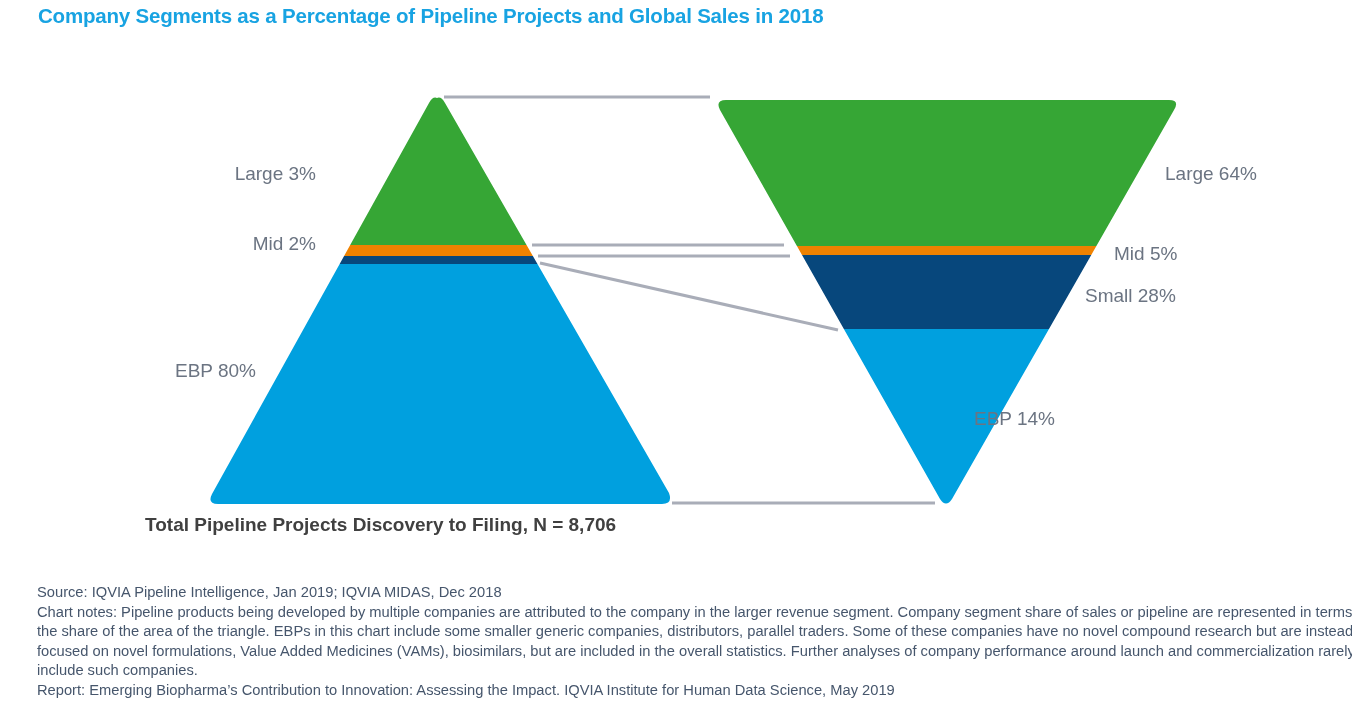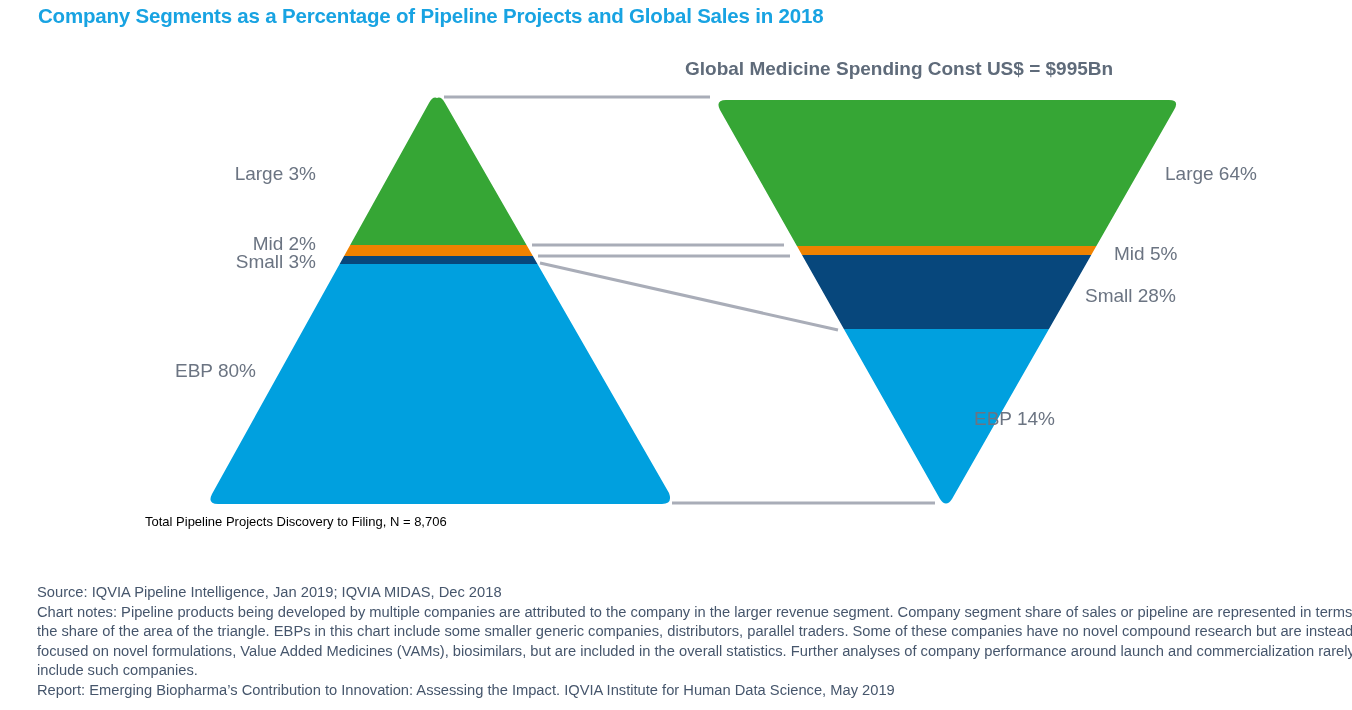--- a/index.html
+++ b/index.html
@@ -36,23 +36,23 @@
     top: 58px;
     font-size: 19px;
     font-weight: bold;
     color: #5f6b7a;
     white-space: nowrap;
   }
   #left-caption {
     position: absolute;
     left: 113px;
     top: 514px;
-    font-size: 13px;
-    font-weight: normal;
-    color: #000000;
+    font-size: 19px;
+    font-weight: bold;
+    color: #404040;
     white-space: nowrap;
   }
   .funnel-svg {
     position: absolute;
     left: 0;
     top: 0;
   }
   .seg-label {
     position: absolute;
     font-size: 19px;
@@ -85,21 +85,20 @@
   #footnotes .fn-line { white-space: normal; }
   #fn-notes { }
 </style>
 </head>
 <body>
 
 <div class="page">
 
   <div id="chart-title">Company Segments as a Percentage of Pipeline Projects and Global Sales in 2018</div>
 
-  <div id="right-header">Global Medicine Spending Const US$ = $995Bn</div>
 
   <svg class="funnel-svg" width="1352" height="560" viewBox="0 0 1352 560">
 
     <g stroke="#a9adb8" stroke-width="3" fill="none">
       <line x1="412" y1="97" x2="678" y2="97"></line>
       <line x1="500" y1="245" x2="752" y2="245"></line>
       <line x1="506" y1="256" x2="758" y2="256"></line>
       <line x1="508" y1="263" x2="806" y2="330"></line>
       <line x1="640" y1="503" x2="903" y2="503"></line>
     </g>
@@ -130,21 +129,20 @@
         <rect x="660" y="95" width="520" height="151" fill="#36a635"></rect>
         <rect x="660" y="246" width="520" height="9" fill="#ef8200"></rect>
         <rect x="660" y="255" width="520" height="74" fill="#07477c"></rect>
         <rect x="660" y="329" width="520" height="185" fill="#00a0df"></rect>
       </g>
     </g>
   </svg>
 
   <div class="seg-label lbl-left" id="lbl-left-large">Large 3%</div>
   <div class="seg-label lbl-left" id="lbl-left-mid">Mid 2%</div>
-  <div class="seg-label lbl-left" id="lbl-left-small">Small 3%</div>
   <div class="seg-label lbl-left" id="lbl-left-ebp">EBP 80%</div>
 
   <div class="seg-label lbl-right" id="lbl-right-large">Large 64%</div>
   <div class="seg-label lbl-right" id="lbl-right-mid">Mid 5%</div>
   <div class="seg-label lbl-right" id="lbl-right-small">Small 28%</div>
   <div class="seg-label lbl-right" id="lbl-right-ebp">EBP 14%</div>
 
   <div id="left-caption">Total Pipeline Projects Discovery to Filing, N = 8,706</div>
 
   <div id="footnotes">

